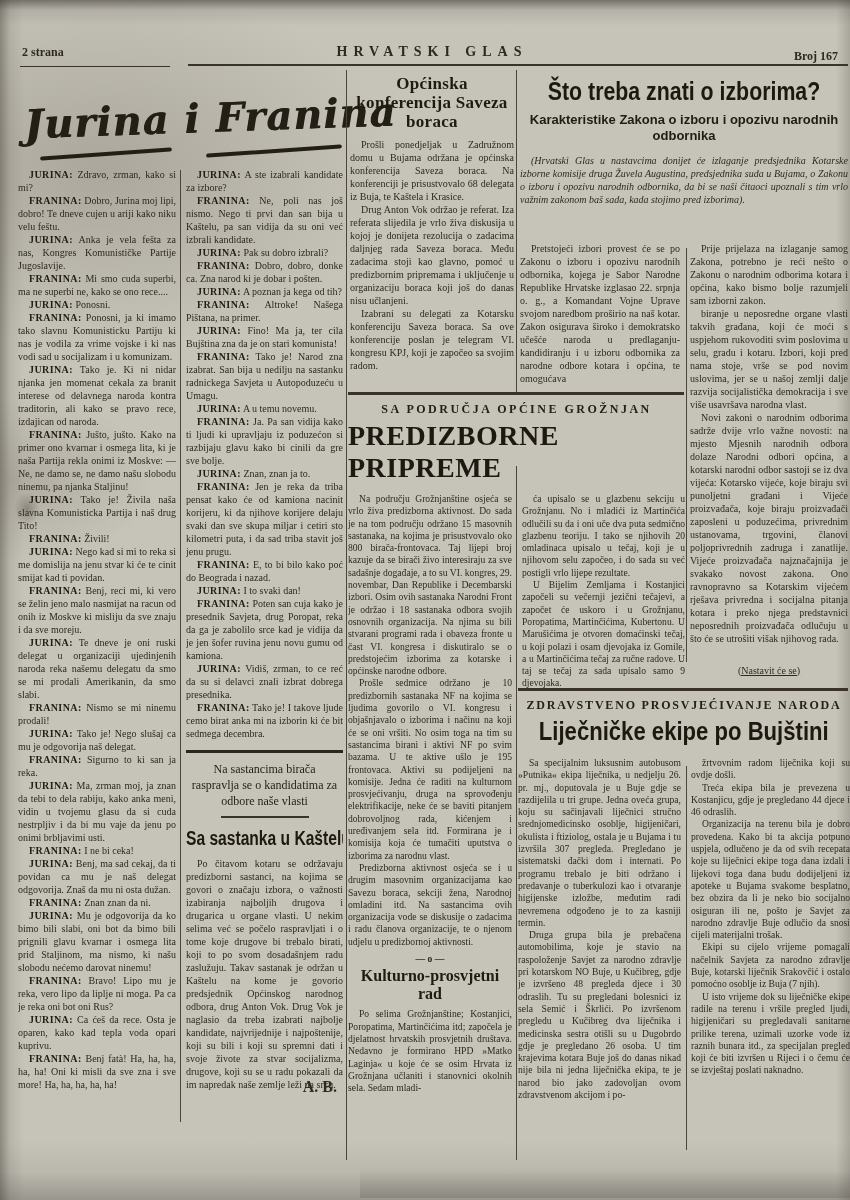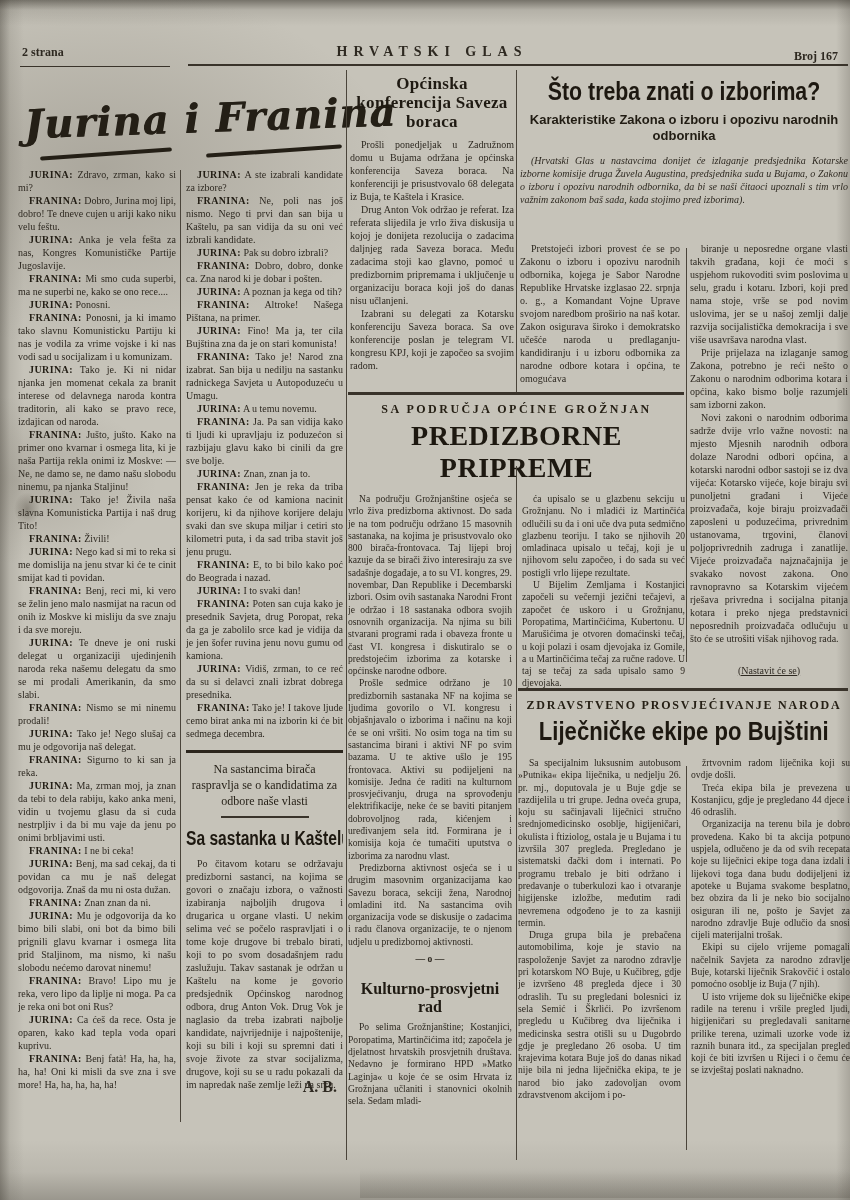--- a/index.html
+++ b/index.html
@@ -45,21 +45,21 @@
   .sans { font-family:"Liberation Sans", sans-serif; }
   .big-head { font-weight:bold; color:#1d1810; }
   .squeeze { display:block; transform-origin:left center; text-align:center; white-space:nowrap; }
 
   .sub-head { font-size:13px; line-height:1.25; font-weight:bold; text-align:center; color:#211c13; }
   .kicker { font-weight:bold; text-align:center; color:#262015; }
   .intro { font-style:italic; }
   .intro p { text-indent:26px; }
   .closing { text-align:center; text-indent:0 !important; margin-top:10px;text-decoration:underline; }
   .divider { text-align:center; text-indent:0 !important; margin:5px 0 2px 0; font-weight:bold; }
-  .kult-title { font-size:16px; line-height:1.1; font-weight:bold; text-align:center; color:#1f1a12; margin:15px 0 6px 0; }
+  .kult-title { font-size:16px; line-height:1.1; font-weight:bold; text-align:center; color:#1f1a12; margin:2px 0 6px 0; }
 
   .box-note { border-top:3px solid #2c261d; padding:9px 3px 7px 3px; font-size:12px; line-height:1.32; font-weight:normal; text-align:center; color:#241f16; }
   .short-rule { width:88px; height:2px; background:#39332a; margin:0 auto 9px auto; }
   .sig { text-align:right; font-weight:bold; padding-right:6px; margin-top:-13px; }
 
   .cols { display:flex; gap:10px; }
 
   
   .blot { position:absolute; border-radius:50%; pointer-events:none; }
 </style>
@@ -208,35 +208,35 @@
       <p class="para">(Hrvatski Glas u nastavcima donijet će izlaganje predsjednika Kotarske izborne komisije druga Žuvela Augustina, predsjednika suda u Bujama, o Zakonu o izboru i opozivu narodnih odbornika, da bi se naši čitaoci upoznali s tim vrlo važnim zakonom baš sada, kada stojimo pred izborima).</p>
     </div>
     <div class="cols" style="margin-top:4px;">
       <div class="bt" style="width:160px; height:150px;">
 
           <p class="para"><span>Pretstojeći izbori provest će se po Zakonu o izboru i opozivu narodnih odbornika, kojega je Sabor Narodne Republike Hrvatske izglasao 22. srpnja o. g., a Komandant Vojne Uprave svojom naredbom proširio na naš kotar. Zakon osigurava široko i demokratsko učešće naroda u predlaganju-kandidiranju i u izboru odbornika za narodne odbore kotara i općina, te omogućava</span></p>
         </div>
       <div style="width:158px;">
         <div class="bt" style="height:412px;">
 
+            <p class="para"><span>Prije prijelaza na izlaganje samog Zakona, potrebno je reći nešto o Zakonu o narodnim odborima kotara i općina, kako bismo bolje razumjeli sam izborni zakon.</span></p>
+
             <p class="para"><span>biranje u neposredne organe vlasti takvih građana, koji će moći s uspjehom rukovoditi svim poslovima u selu, gradu i kotaru. Izbori, koji pred nama stoje, vrše se pod novim uslovima, jer se u našoj zemlji dalje razvija socijalistička demokracija i sve više usavršava narodna vlast.</span></p>
-
-            <p class="para"><span>Prije prijelaza na izlaganje samog Zakona, potrebno je reći nešto o Zakonu o narodnim odborima kotara i općina, kako bismo bolje razumjeli sam izborni zakon.</span></p>
 
             <p class="para"><span>Novi zakoni o narodnim odborima sadrže dvije vrlo važne novosti: na mjesto Mjesnih narodnih odbora dolaze Narodni odbori općina, a kotarski narodni odbor sastoji se iz dva vijeća: Kotarsko vijeće, koje biraju svi punoljetni građani i Vijeće proizvađača, koje biraju proizvađači zaposleni u poduzećima, privrednim ustanovama, trgovini, članovi poljoprivrednih zadruga i zanatlije. Vijeće proizvađača najznačajnija je svakako novost zakona. Ono ravnopravno sa Kotarskim vijećem rješava privredna i socijalna pitanja kotara i preko njega predstavnici neposrednih proizvađača odlučuju u što će se utrošiti višak njihovog rada.</span></p>
           </div>
         <p class="bt closing">(Nastavit će se)</p>
       </div>
     </div>
   </div>
 
   <div class="rule-h" style="left:348px; top:392px; width:336px; height:3px;"></div>
   <div class="abs" style="left:348px; top:402px; width:337px;">
     <div class="kicker" style="font-size:12px; letter-spacing:2.5px;">SA PODRUČJA OPĆINE GROŽNJAN</div>
-    <div class="big-head" style="font-size:28px; letter-spacing:0.5px; text-align:center; margin-top:3px;">PREDIZBORNE PRIPREME</div>
+    <div class="big-head" style="font-size:28px; letter-spacing:0.5px; margin-top:3px;">PREDIZBORNE PRIPREME</div>
     <div class="cols" style="margin-top:9px;">
       <div class="bt tight" style="width:164px; height:700px;">
         <div>
 
             <p class="para"><span>Na području Grožnjanštine osjeća se vrlo živa predizborna aktivnost. Do sada je na tom području održano 15 masovnih sastanaka, na kojima je prisustvovalo oko 800 birača-frontovaca. Taj lijepi broj kazuje da se birači živo interesiraju za sve sadašnje događaje, a to su VI. kongres, 29. novembar, Dan Republike i Decembarski izbori. Osim ovih sastanaka Narodni Front je održao i 18 sastanaka odbora svojih osnovnih organizacija. Na njima su bili stvarani programi rada i obaveza fronte u čast VI. kongresa i diskutiralo se o predstojećim izborima za kotarske i općinske narodne odbore.</span></p>
 
             <p class="para"><span>Prošle sedmice održano je 10 predizbornih sastanaka NF na kojima se ljudima govorilo o VI. kongresu i objašnjavalo o izborima i načinu na koji će se oni vršiti. No osim toga na tim su sastancima birani i aktivi NF po svim bazama. U te aktive ušlo je 195 frontovaca. Aktivi su podijeljeni na komisije. Jedna će raditi na kulturnom prosvjećivanju, druga na sprovođenju elektrifikacije, neke će se baviti pitanjem dobrovoljnog rada, kićenjem i uređivanjem sela itd. Formirana je i komisija koja će tumačiti uputstva o izborima za narodnu vlast.</span></p>
 
             <p class="para"><span>Predizborna aktivnost osjeća se i u drugim masovnim organizacijama kao Savezu boraca, sekciji žena, Narodnoj omladini itd. Na sastancima ovih organizacija vode se diskusije o zadacima i radu članova organizacije, te o njenom udjelu u predizbornoj aktivnosti.</span></p>
           </div>

